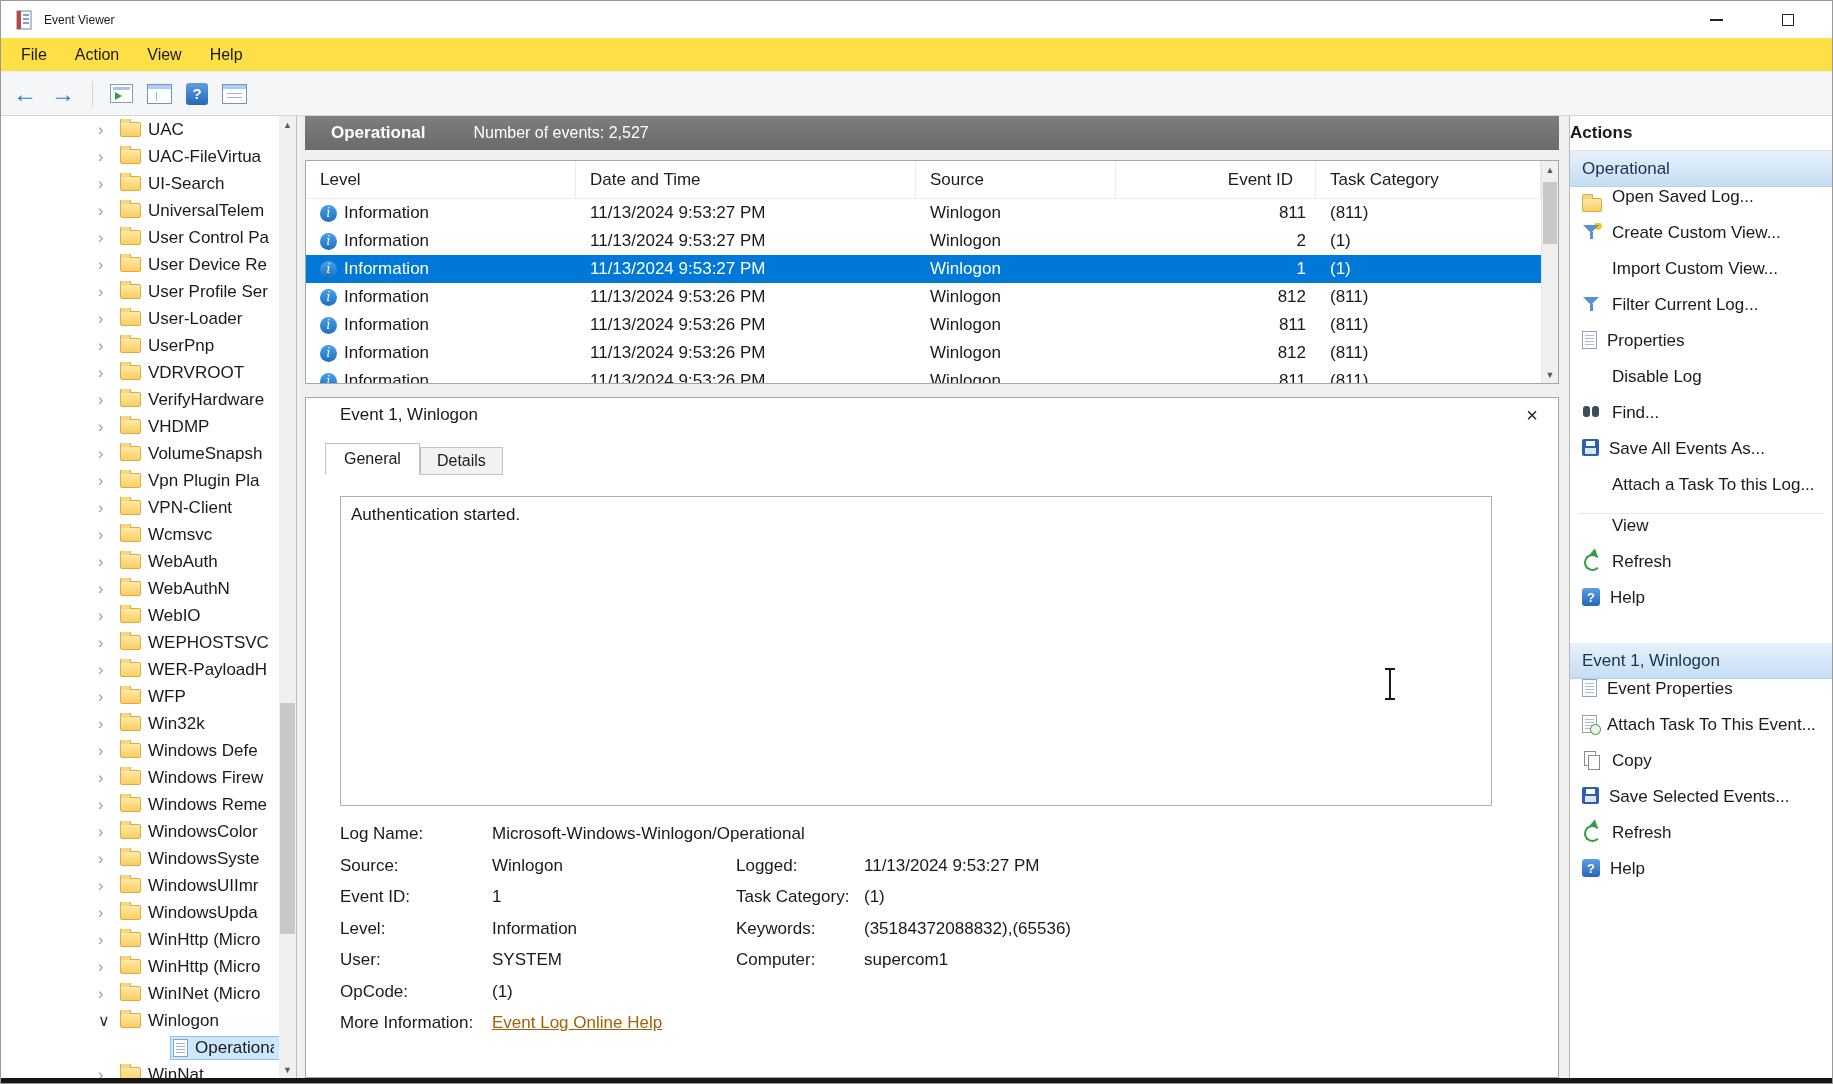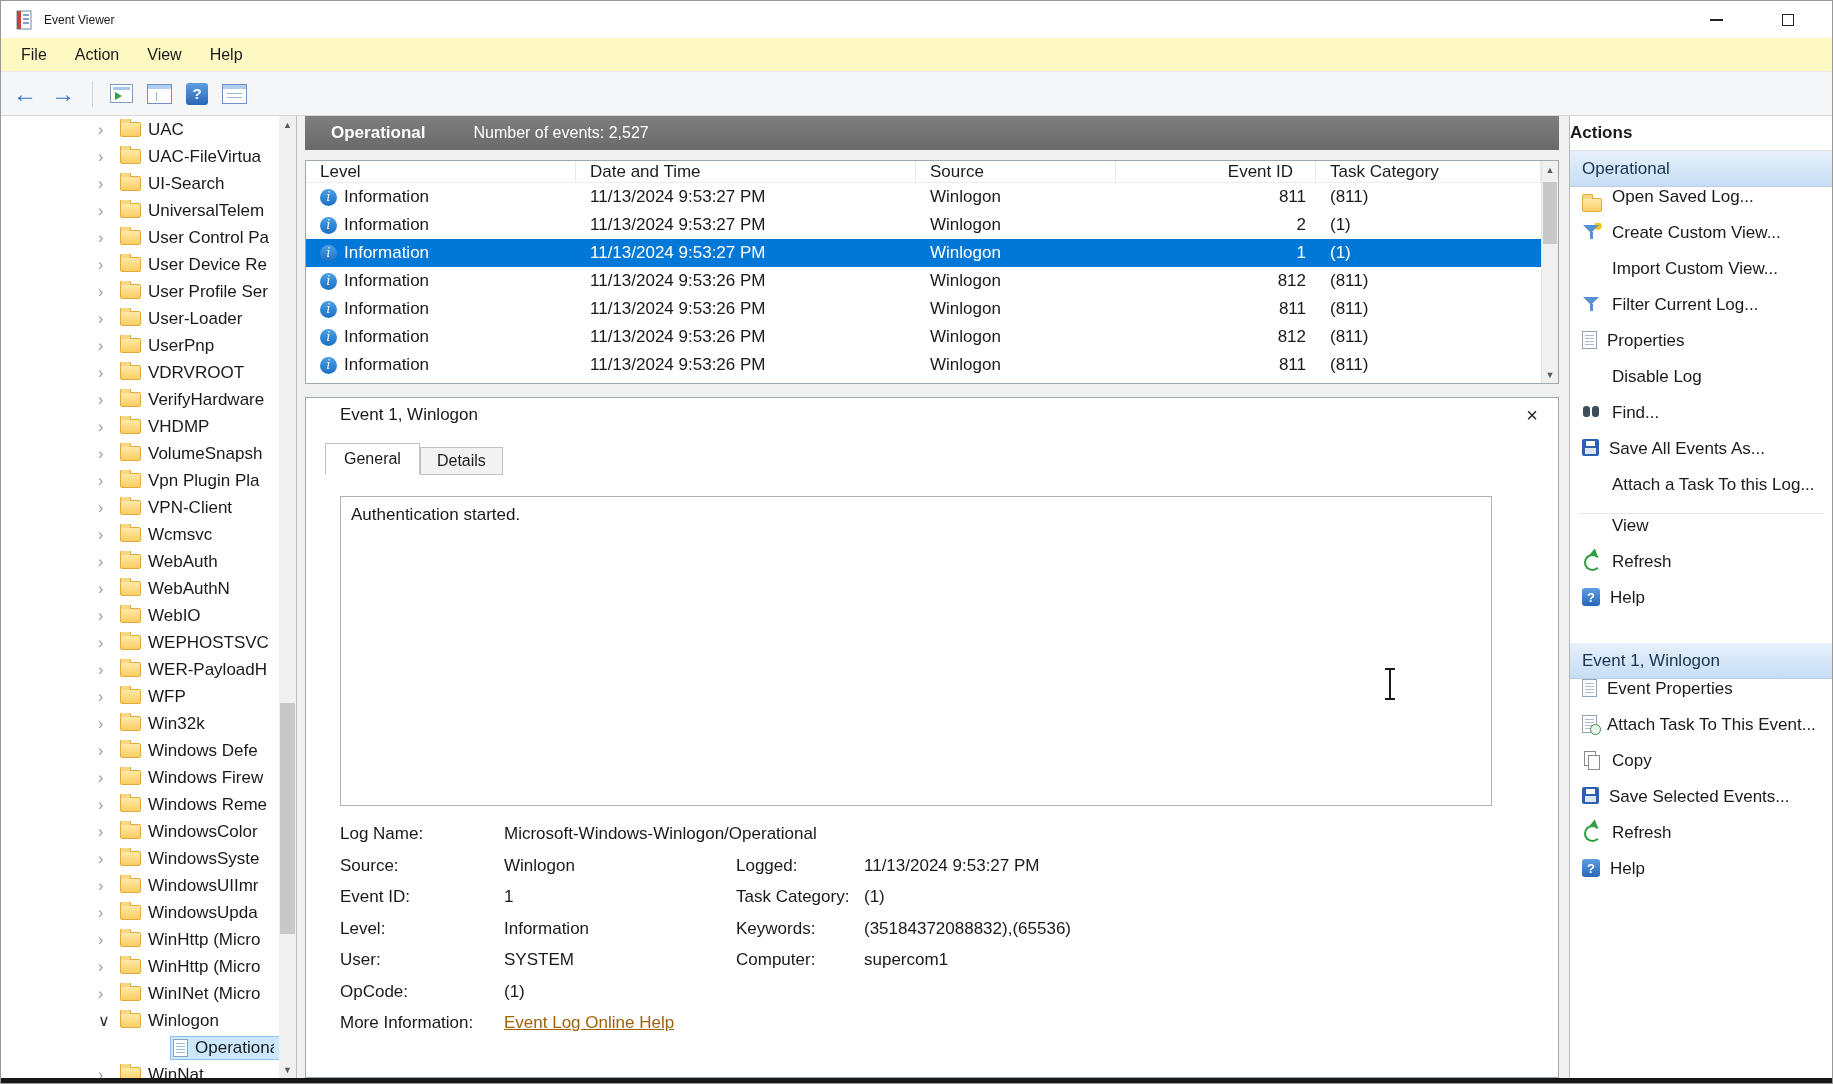--- a/index.html
+++ b/index.html
@@ -9,21 +9,21 @@
 
   
   .titlebar{height:37px;background:#fff;display:flex;align-items:center;padding:0 12px;gap:9px}
   .title{font-size:12px}
   .win-btns{margin-left:auto;display:flex;gap:40px;padding-right:16px}
   .wbtn{width:32px;height:26px;display:flex;align-items:center;justify-content:center}
   .min-glyph{width:13px;height:2px;background:#222}
   .max-glyph{width:12px;height:12px;border:1.5px solid #222}
 
   
-  .menubar{height:33px;background:#fef9c3;display:flex;align-items:center;padding-left:6px;font-size:16px}
+  .menubar{height:33px;background:#fde047;display:flex;align-items:center;padding-left:6px;font-size:16px}
   .menubar span{padding:5px 14px}
   .toolbar{height:45px;background:#f5f6f7;border-top:1px solid #ececec;border-bottom:1px solid #d7d7d7;display:flex;align-items:center;padding-left:12px;gap:14px}
   .tb-arrow{font-size:24px;line-height:1;color:#2f74c9;font-weight:bold}
   .tb-sep{width:1px;height:26px;background:#d4d4d4;margin:0 3px}
   .tb-export{width:23px;height:19px;border:1px solid #7f9dbf;background:#fff;position:relative}
   .tb-export::before{content:"";position:absolute;top:2px;left:2px;right:2px;height:3px;background:#a6c6e8}
   .tb-export::after{content:"";position:absolute;bottom:2px;left:4px;border:4px solid transparent;border-left:7px solid #2f9e44}
   .tb-console{width:25px;height:20px;border:1px solid #6f94c4;background:#fff;position:relative}
   .tb-console::before{content:"";position:absolute;top:0;left:0;right:0;height:4px;background:#aecdf0}
   .tb-console::after{content:"";position:absolute;top:7px;bottom:2px;left:8px;width:1px;background:#9bb7d8}
@@ -63,42 +63,42 @@
 
   
   .center{flex:1;display:flex;flex-direction:column;margin-left:8px;margin-right:10px;min-width:0}
   .events-header{height:34px;flex:0 0 auto;background:linear-gradient(#7e7e7e,#6a6a6a);color:#fff;display:flex;align-items:center;padding-left:26px;gap:48px}
   .eh-title{font-weight:bold;font-size:17px}
   .eh-sub{font-size:16px}
 
   .table-wrap{margin-top:10px;height:224px;flex:0 0 auto;background:#fff;border:1px solid #9fa8b0;display:flex}
   .table-main{flex:1;overflow:hidden;min-width:0}
   .thead,.trow{display:grid;grid-template-columns:270px 340px 200px 200px 1fr;font-size:17px}
-  .thead{height:22px;border-bottom:1px solid #ececec;color:#1c1c1c}
+  .thead{height:38px;border-bottom:1px solid #ececec;color:#1c1c1c}
   .th{padding-left:14px;display:flex;align-items:center;border-right:1px solid #eaeaea;white-space:nowrap;overflow:hidden}
   .th.eid{justify-content:flex-end;padding-right:22px}
   .trow{height:28px;align-items:center}
   .trow.selected{background:#0078d7;color:#fff}
   .td{padding-left:14px;white-space:nowrap;overflow:hidden;display:flex;align-items:center;gap:7px}
   .td.eid{justify-content:flex-end;padding-right:10px}
   .info-icon{width:17px;height:17px;border-radius:50%;background:linear-gradient(#49a0e8,#1c6fc0);color:#fff;font-size:12px;font-style:italic;font-family:"DejaVu Serif",serif;display:flex;align-items:center;justify-content:center;flex:0 0 auto}
   .info-icon::after{content:"i"}
 
   
   .detail{margin-top:13px;flex:1;background:#fff;border:1px solid #9fa8b0;position:relative;overflow:hidden;font-size:17px}
   .detail-header{height:33px;display:flex;align-items:center;padding:0 20px 0 34px}
   .detail-header .close{margin-left:auto;font-size:20px;color:#222;line-height:1}
   .tabs{display:flex;margin:14px 0 0 19px;height:30px;align-items:flex-end}
   .tab{padding:4px 16px;border:1px solid #c2c2c2;background:#f2f2f2;font-size:16px}
   .tab.active{background:#fff;position:relative;z-index:2;padding:6px 18px;border-bottom-color:#fff}
   .msgbox{margin:21px 0 0 34px;width:1152px;height:310px;border:1px solid #aeb3b9;padding:8px 10px}
   .fields{margin-top:14px;position:relative}
   .field-row{position:relative;height:31.5px}
   .fl,.fv{position:absolute;white-space:nowrap;top:4px}
-  .l1{left:34px}.v1{left:198px}.l2{left:430px}.v2{left:558px}
+  .l1{left:34px}.v1{left:186px}.l2{left:430px}.v2{left:558px}
   .link{color:#a16207;text-decoration:underline}
 
   
   .actions{width:263px;flex:0 0 auto;background:#fff;border-left:1px solid #b9b9b9;font-size:17px;overflow:hidden}
   .actions-title{height:35px;display:flex;align-items:center;padding-left:0;font-weight:bold;border-bottom:1px solid #e0e0e0}
   .sec-header{height:36px;display:flex;align-items:center;padding-left:12px;background:linear-gradient(#e7f1fc,#c6ddf4);border-bottom:1px solid #b7cfe8;color:#16344f}
   .sec-gap{height:19px}
   .act-item{height:36px;display:flex;align-items:flex-start;gap:10px;padding-left:12px}
   .act-lbl{white-space:nowrap;overflow:hidden}
   .sep{height:1px;background:#e6e6e6;margin:2px 8px}

